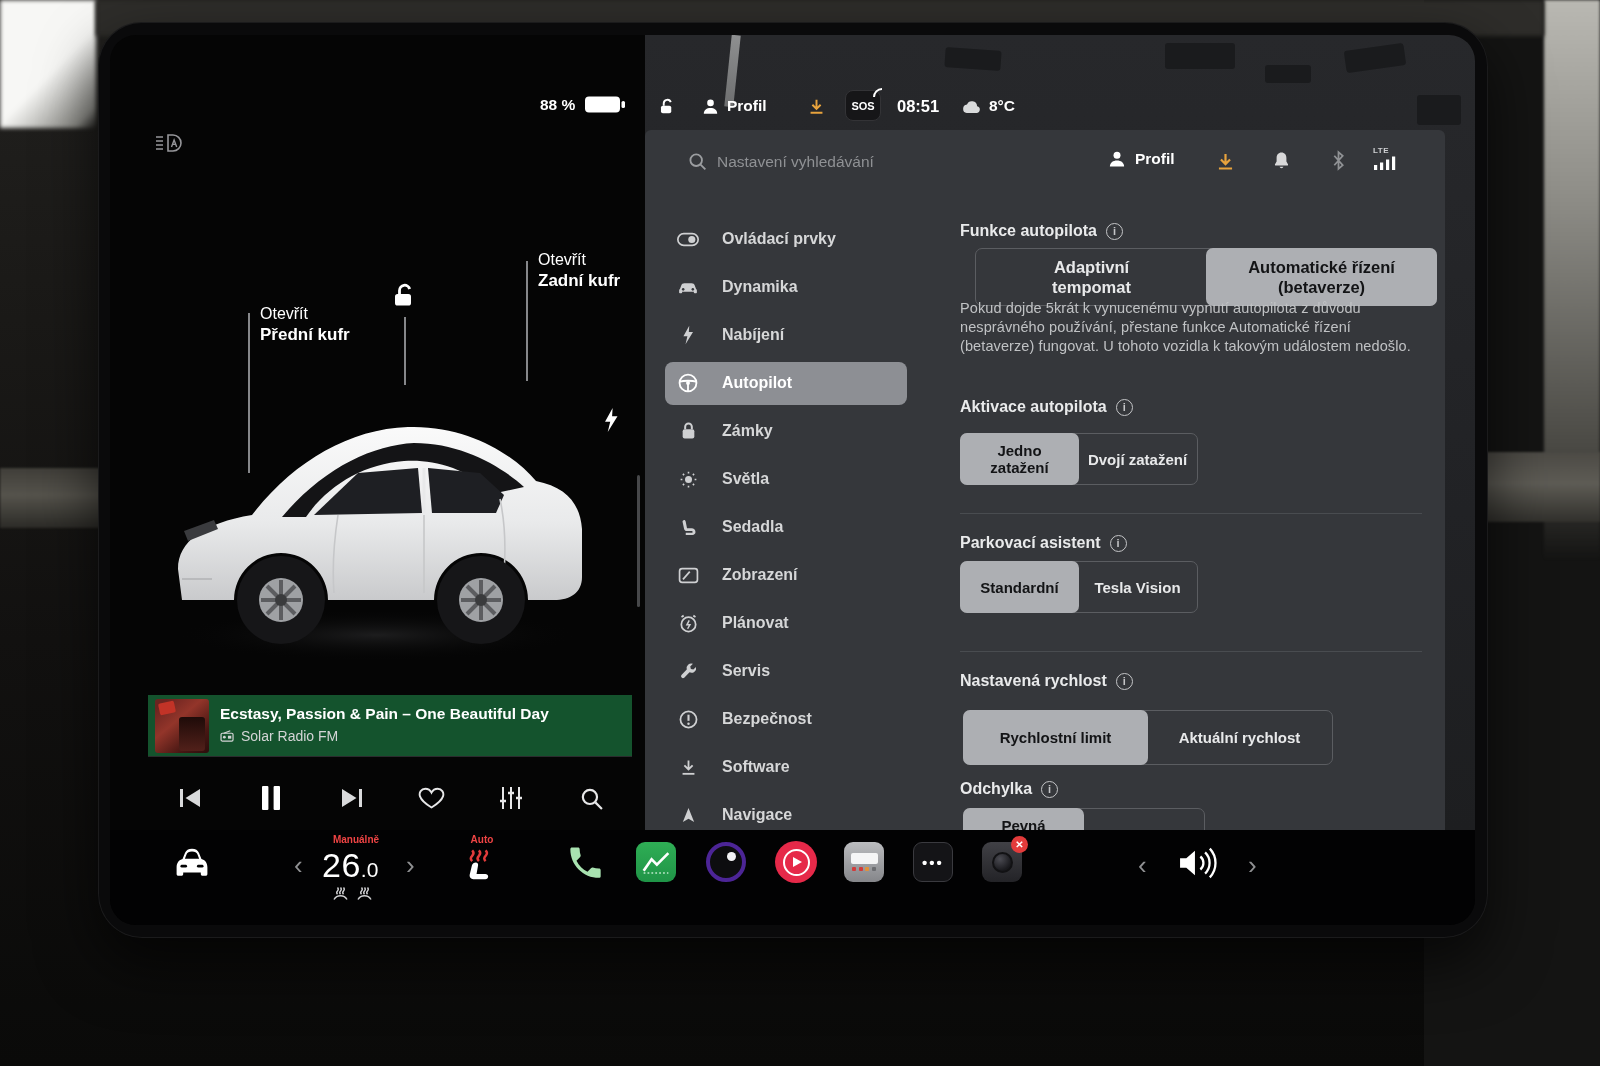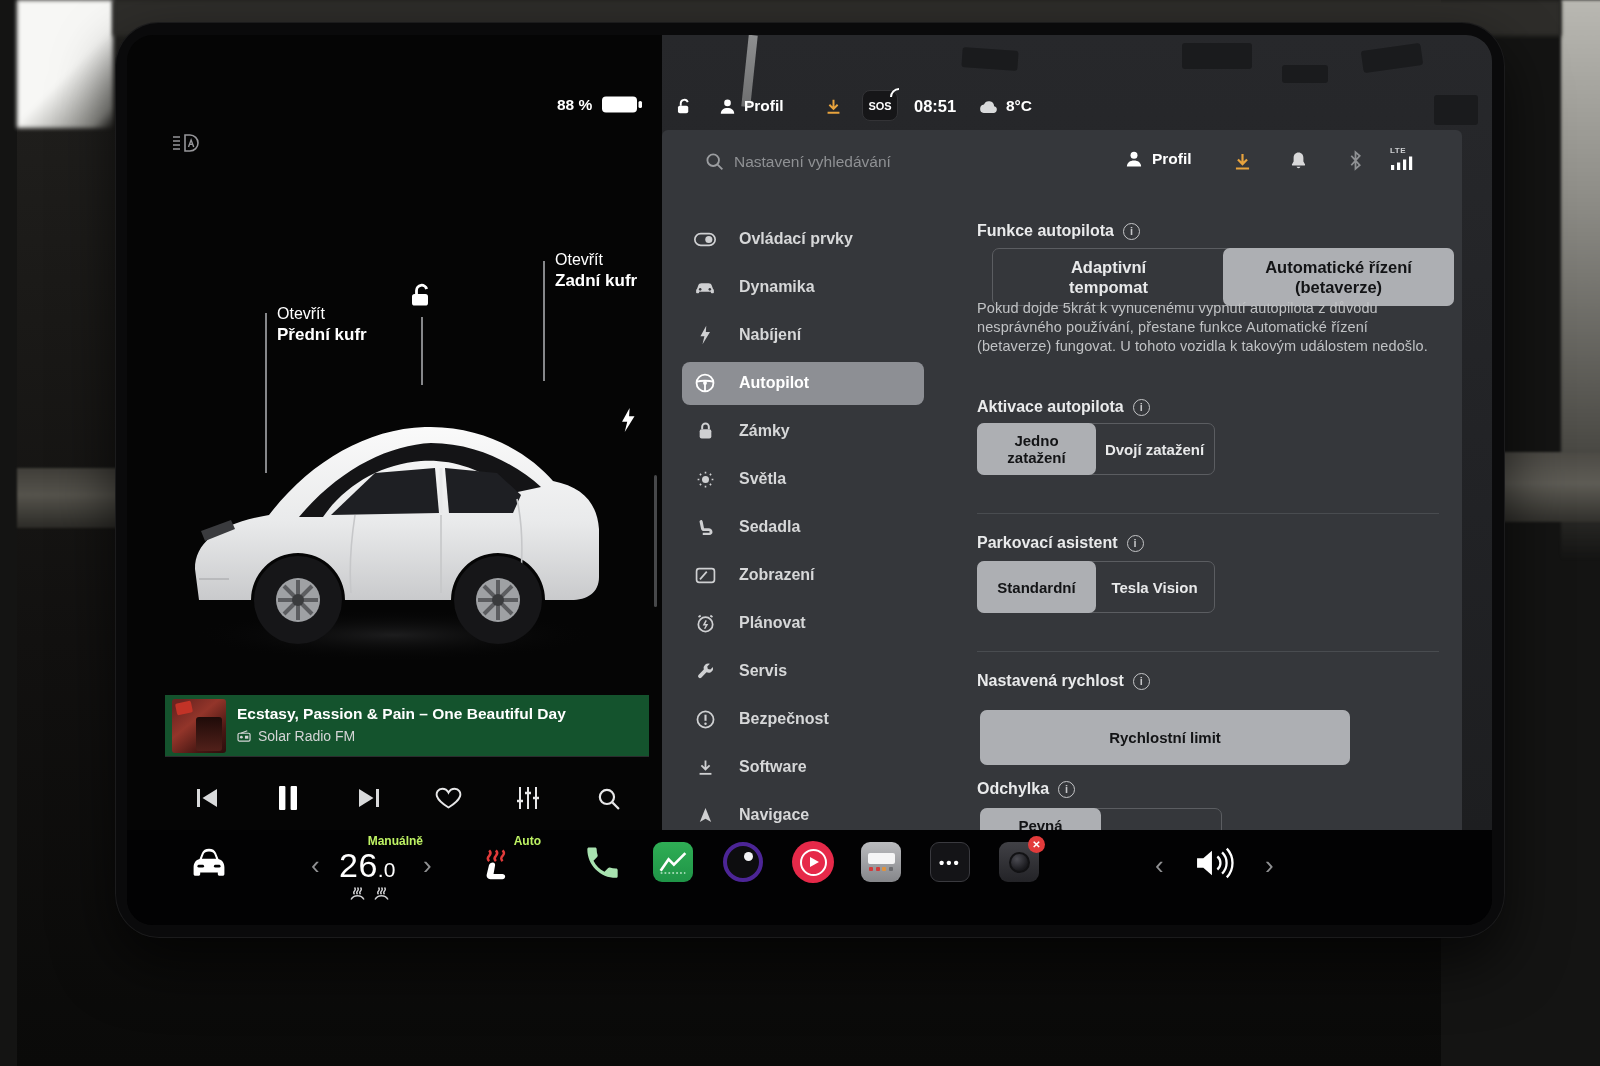--- a/index.html
+++ b/index.html
@@ -2,21 +2,21 @@
 <html><head>
 <meta charset="utf-8">
 <style>
   * { margin:0; padding:0; box-sizing:border-box; }
   html,body { width:1600px; height:1066px; overflow:hidden; background:#141413;
               font-family:"Liberation Sans", sans-serif; }
   .abs { position:absolute; }
 
   
   .scene { position:relative; width:1424px; height:1066px;
-           background:linear-gradient(180deg,#22211f 0%,#1a1917 30%,#121110 60%,#0a0a09 100%);margin-left:17px; }
+           background:linear-gradient(180deg,#22211f 0%,#1a1917 30%,#121110 60%,#0a0a09 100%); }
   .bg-tl-light { left:0; top:0; width:96px; height:128px;
                  background:linear-gradient(135deg,#f7f7f5 55%,#8b8b86 90%,transparent); filter:blur(2px); }
   .bg-l-stripe { left:0; top:468px; width:104px; height:60px;
                  background:linear-gradient(180deg,#403e39,#55534c 45%,#2c2b27); filter:blur(1px); }
   .bg-r-band { left:1544px; top:0; width:56px; height:560px;
                background:linear-gradient(180deg,#b9b8b2 0%,#8e8d87 35%,#4a4944 80%,transparent); filter:blur(1.5px); }
   .bg-r-stripe { left:1480px; top:452px; width:120px; height:70px;
                  background:linear-gradient(180deg,#4c4a45,#5e5c55 45%,#31302c); filter:blur(1px); }
   .bg-top-dark { left:96px; top:0; width:1448px; height:36px; background:#2e2d2a; filter:blur(2px); }
 
@@ -80,21 +80,21 @@
   .album::after { content:""; position:absolute; left:24px; top:18px; width:26px; height:34px;
                   background:linear-gradient(180deg,#1e0b09,#51201a); border-radius:3px; }
   .media-title { position:absolute; left:72px; top:10px; color:#ffffff; font-size:15.5px; font-weight:700; }
   .media-src { position:absolute; left:72px; top:33px; display:flex; align-items:center; gap:6px;
                color:#d4d5d6; font-size:14px; font-weight:500; }
 
   .mctl { position:absolute; width:44px; height:40px; display:flex; align-items:center; justify-content:center; color:#e7e7e8; }
 
   
   .dock { left:0; top:795px; width:1365px; height:95px; background:#020203; }
-  .dock-lbl { position:absolute; color:#bef264; font-size:12px; font-weight:700; text-align:right; }
+  .dock-lbl { position:absolute; color:#ef4444; font-size:10px; font-weight:700; text-align:center; }
   .chev { position:absolute; color:#8f9092; font-size:26px; font-weight:400; line-height:26px; }
   .temp { position:absolute; color:#fff; display:flex; align-items:baseline; }
   .temp .whole { font-size:34px; font-weight:500; letter-spacing:.5px; }
   .temp .frac { font-size:21px; font-weight:500; }
   .app { position:absolute; width:40px; height:40px; border-radius:9px; display:flex; align-items:center; justify-content:center; }
   .app-chart { background:linear-gradient(180deg,#2fae55,#1f9447); }
   .app-lens { border-radius:50%; background:#0d0d0f; border:4px solid #4c2596; }
   .app-lens::after { content:""; width:9px; height:9px; border-radius:50%; background:#f2f2f4; margin:-12px 0 0 10px; }
   .app-play { border-radius:50%; background:#e62949; width:42px; height:42px; }
   .play-ring { width:27px; height:27px; border:2.4px solid #fff; border-radius:50%; display:flex; align-items:center; justify-content:center; }
@@ -371,21 +371,21 @@
           <div class="opt sel">
               <span>Automatické řízení (betaverze)</span>
             </div>
         </div>
         <div class="para" style="top:169px;left:0;width:462px;">Pokud dojde 5krát k vynucenému vypnutí autopilota z důvodu nesprávného používání, přestane funkce Automatické řízení (betaverze) fungovat. U tohoto vozidla k takovým událostem nedošlo.</div>
 
         <div class="sec-title" style="top:268px;">
           <span>Aktivace autopilota</span>
           <span class="info"></span>
         </div>
-        <div class="seg" style="top:293px;left:0;width:238px;height:52px;">
+        <div class="seg" style="top:303px;left:0;width:238px;height:52px;">
           <div class="opt sel">
               <span>Jedno zatažení</span>
             </div>
           <div class="opt">
               <span>Dvojí zatažení</span>
             </div>
         </div>
 
         <div class="hdiv" style="top:383px;left:0;width:462px;"></div>
 
@@ -404,20 +404,23 @@
 
         <div class="hdiv" style="top:521px;left:0;width:462px;"></div>
 
         <div class="sec-title" style="top:542px;">
           <span>Nastavená rychlost</span>
           <span class="info"></span>
         </div>
         <div class="seg" style="top:580px;left:3px;width:370px;height:55px;">
           <div class="opt sel">
               <span>Rychlostní limit</span>
+            </div>
+          <div class="opt">
+              <span>Aktuální rychlost</span>
             </div>
         </div>
 
         <div class="sec-title" style="top:650px;">
           <span>Odchylka</span>
           <span class="info"></span>
         </div>
         <div class="seg" style="top:678px;left:3px;width:242px;height:52px;">
           <div class="opt sel">
               <span>Pevná hodnota</span>

